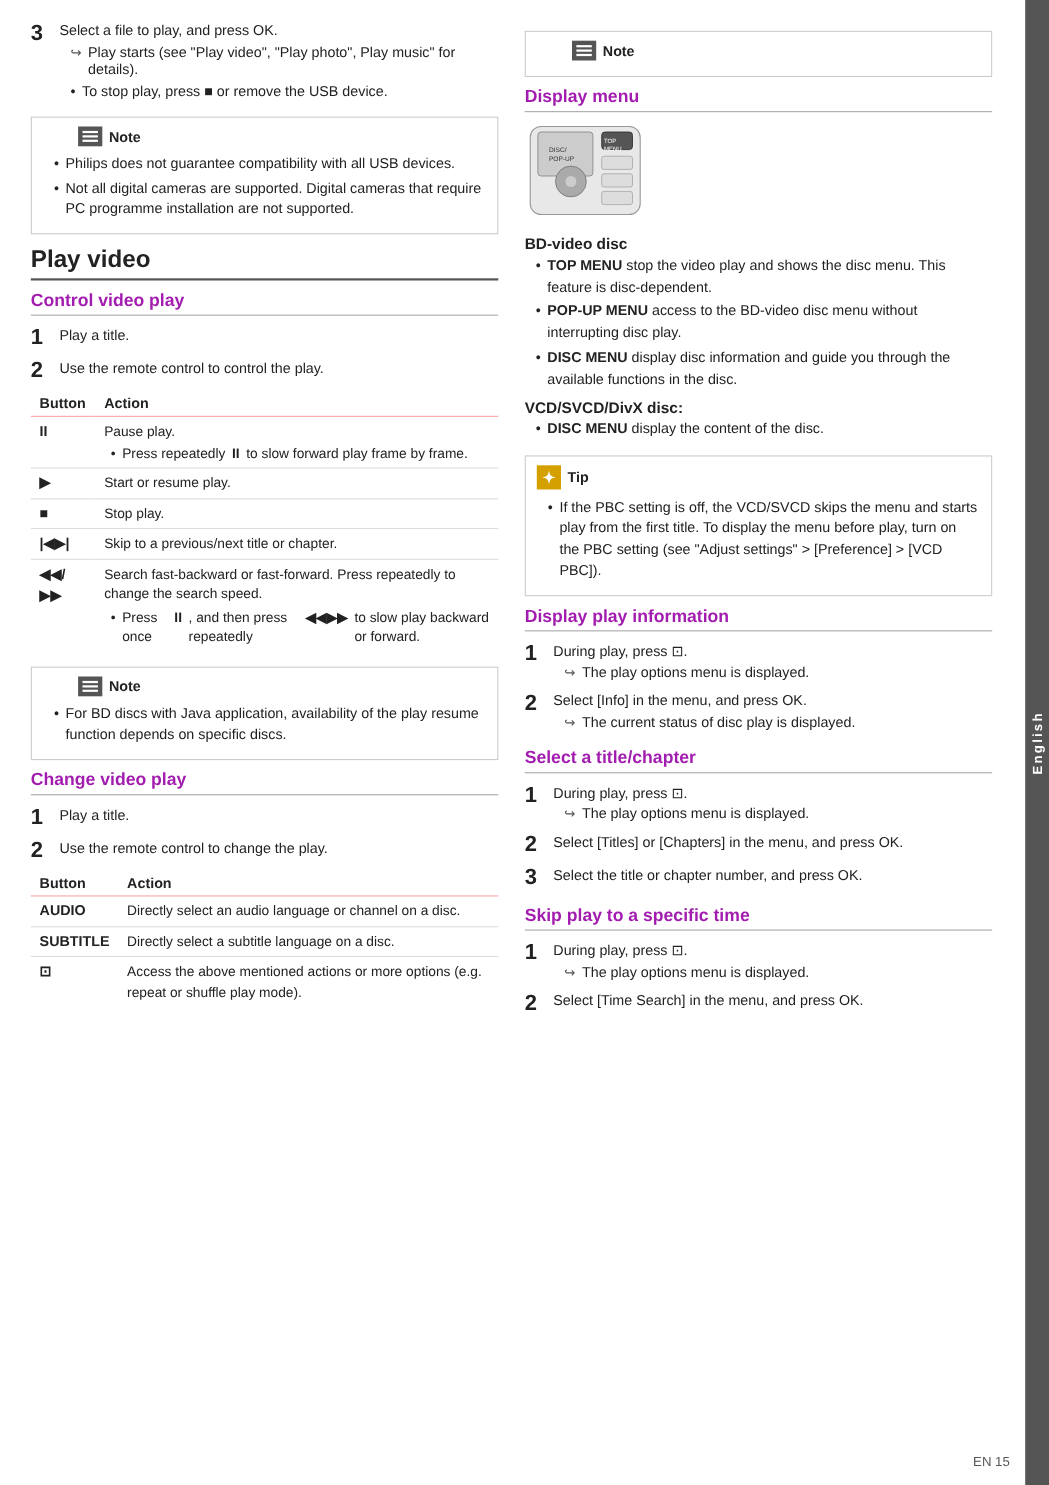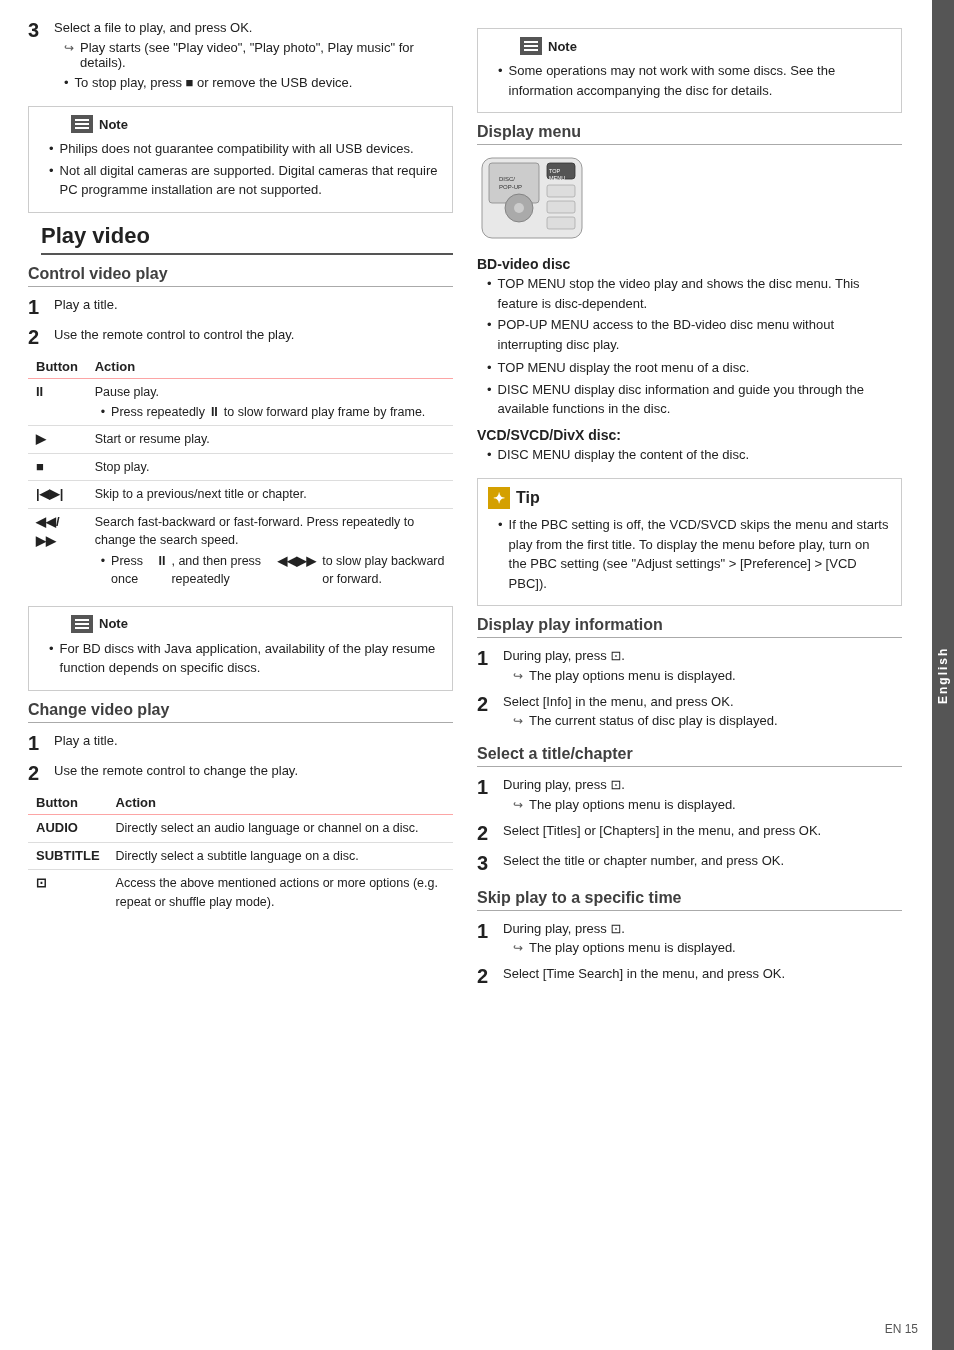--- a/index.html
+++ b/index.html
@@ -156,37 +156,36 @@
       background: #d4a000;
       display: flex;
       align-items: center;
       justify-content: center;
       color: #fff;
       font-size: 14px;
       font-weight: bold;
     }
     .tip-title {
       font-weight: bold;
-      font-size: 16px;
+      font-size: 13px;
     }
 
     
     .section-title {
       font-size: 22px;
       font-weight: bold;
       color: #222;
       border-bottom: 2px solid #555;
       padding-bottom: 4px;
       margin-bottom: 10px;
-      margin-left: 13px;
     }
     .subsection-title {
       font-size: 16px;
       font-weight: bold;
-      color: #404040;
+      color: #a21caf;
       border-bottom: 1px solid #aaa;
       padding-bottom: 3px;
       margin-bottom: 8px;
     }
 
     
     .ctrl-table {
       width: 100%;
       border-collapse: collapse;
       margin-bottom: 10px;
@@ -231,21 +230,21 @@
     }
 
     
     .disc-label {
       font-weight: bold;
       font-size: 14px;
       margin-top: 8px;
       margin-bottom: 2px;
     }
     .inline-bold {
-      font-weight: normal;
+      font-weight: bold;
     }
     .section-separator {
       margin-bottom: 14px;
     }
   </style>
 </head>
 <body>
 
 <div class="page-container">
 
@@ -410,25 +409,20 @@
         <div class="note-header">
           <div class="note-icon">
             <div class="note-icon-lines">
               <div class="note-icon-line"></div>
               <div class="note-icon-line"></div>
               <div class="note-icon-line"></div>
             </div>
           </div>
           <span class="note-title">Note</span>
         </div>
-        <ul class="bullet-list">
-          <li>
-              <span>Some operations may not work with some discs. See the information accompanying the disc for details.</span>
-            </li>
-        </ul>
       </div>
 
       <div class="section-separator">
         <div class="subsection-title">Display menu</div>
 
         <div style="margin-bottom: 10px;">
           <svg width="110" height="90" viewBox="0 0 110 90">
 
             <rect x="5" y="5" width="100" height="80" rx="10" ry="10" fill="#e8e8e8" stroke="#999" stroke-width="1"></rect>
 
@@ -455,23 +449,20 @@
           <li>
               <span><span class="inline-bold">TOP MENU</span> stop the video play and shows the disc menu. This feature is disc-dependent.</span>
             </li>
           <li>
               <span><span class="inline-bold">POP-UP MENU</span> access to the BD-video disc menu without interrupting disc play.</span>
             </li>
         </ul>
 
         <ul class="bullet-list">
           <li>
-              <span><span class="inline-bold">TOP MENU</span> display the root menu of a disc.</span>
-            </li>
-          <li>
               <span><span class="inline-bold">DISC MENU</span> display disc information and guide you through the available functions in the disc.</span>
             </li>
         </ul>
 
         <div class="disc-label">VCD/SVCD/DivX disc:</div>
         <ul class="bullet-list">
           <li>
               <span><span class="inline-bold">DISC MENU</span> display the content of the disc.</span>
             </li>
         </ul>

